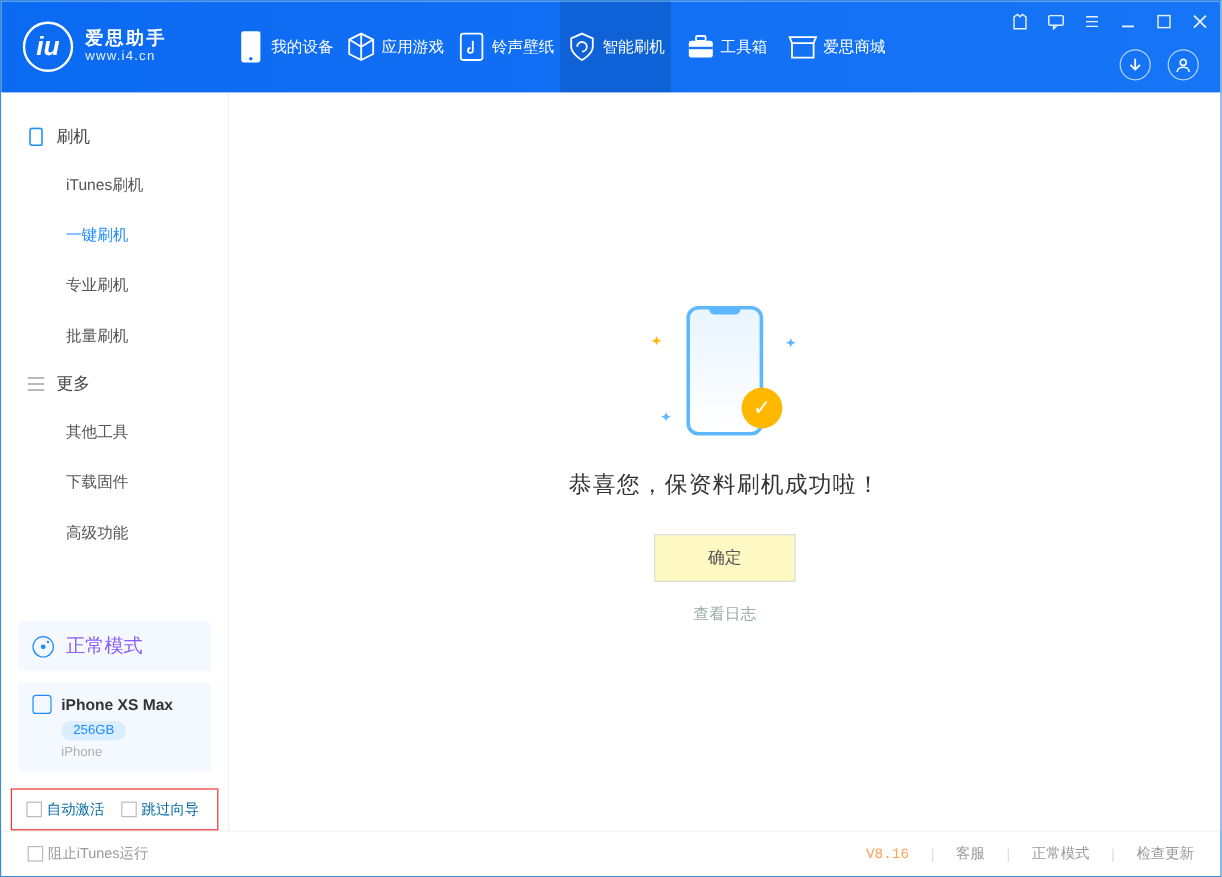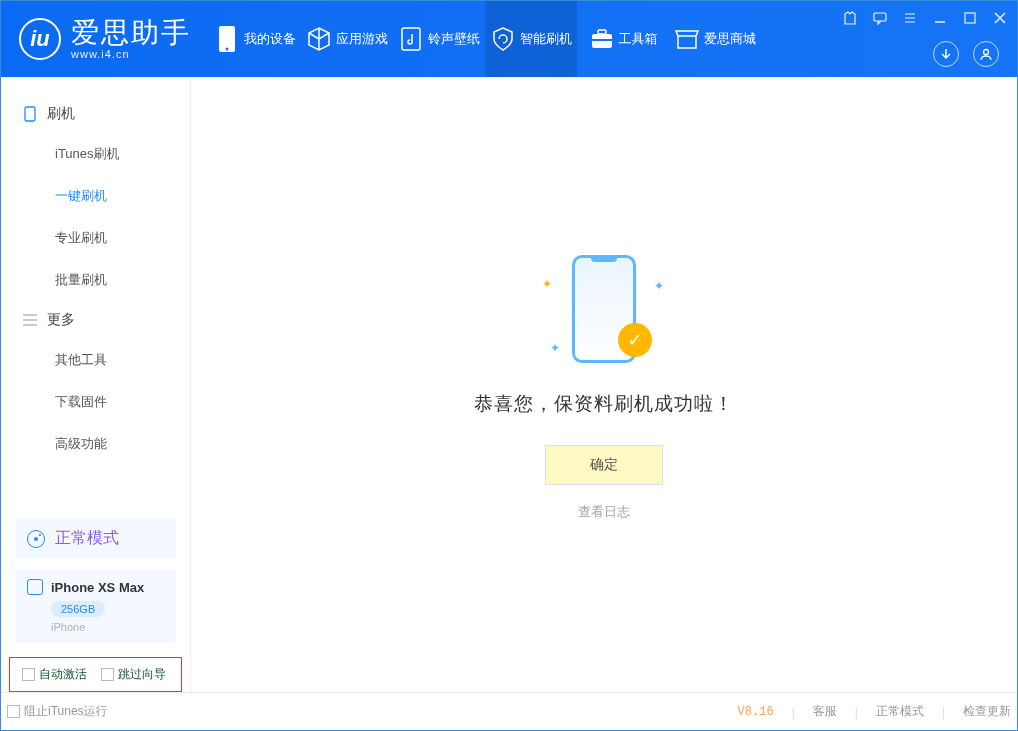--- a/index.html
+++ b/index.html
@@ -2,21 +2,21 @@
 <html><head>
 <meta charset="utf-8">
 <style>
 * { margin: 0; padding: 0; box-sizing: border-box; font-family: "Microsoft YaHei", sans-serif; }
 body { background: #fff; width: 1018px; height: 731px; overflow: hidden; border: 1px solid #3a8adc; position: relative; }
 
 
 .header { background: linear-gradient(to right, #0b6af2, #1675f6); height: 76px; display: flex; align-items: stretch; color: #fff; position: relative; }
 .logo-area { display: flex; align-items: center; padding: 0 18px; min-width: 190px; }
 .logo-circle { width: 42px; height: 42px; border: 2.5px solid #fff; border-radius: 50%; display: flex; align-items: center; justify-content: center; font-size: 22px; font-weight: bold; font-style: italic; margin-right: 10px; }
-.logo-text-main { font-size: 28px; font-weight: normal; letter-spacing: 2px; line-height: 1.1; }
+.logo-text-main { font-size: 15px; font-weight: bold; letter-spacing: 2px; line-height: 1.1; }
 .logo-text-sub { font-size: 11px; opacity: 0.9; letter-spacing: 1px; }
 .tabs { display: flex; align-items: stretch; }
 .tab { width: 92px; display: flex; flex-direction: row; align-items: center; justify-content: center; cursor: pointer; font-size: 13px; gap: 4px; }
 .tab.active { background: rgba(0,0,0,0.12); }
 .tab-icon { width: 26px; height: 26px; display: flex; align-items: center; justify-content: center; }
 .window-controls { position: absolute; right: 10px; top: 10px; display: flex; gap: 16px; }
 .window-controls .wc { width: 14px; height: 14px; cursor: pointer; opacity: 0.9; }
 .header-bottom-icons { position: absolute; right: 18px; bottom: 10px; display: flex; gap: 14px; }
 .circ-btn { width: 26px; height: 26px; border: 1.5px solid rgba(255,255,255,0.7); border-radius: 50%; display: flex; align-items: center; justify-content: center; cursor: pointer; }
 
@@ -28,39 +28,39 @@
 .sb-item { padding: 12px 22px 12px 54px; font-size: 13px; color: #555; cursor: pointer; }
 .sb-item.active { color: #1d8cff; }
 .sb-spacer { flex: 1; }
 .mode-box { margin: 0 14px 10px; background: #f4f8ff; border-radius: 3px; padding: 10px 12px; display: flex; align-items: center; gap: 10px; font-size: 16px; color: #8b5cf6; }
 .mode-icon { width: 18px; height: 18px; border-radius: 50%; border: 1.5px solid #1d8cff; display: flex; align-items: center; justify-content: center; color: #1d8cff; font-size: 10px; position: relative; }
 .device-box { margin: 0 14px 14px; background: #f4f8ff; border-radius: 3px; padding: 10px 12px; }
 .device-name { font-size: 13px; font-weight: bold; color: #333; display: flex; align-items: flex-end; gap: 8px; }
 .device-icon { width: 16px; height: 16px; border: 1.5px solid #1d8cff; border-radius: 3px; display: inline-block; }
 .storage-tag { display: inline-block; background: #dbeeff; color: #1d8cff; font-size: 11px; padding: 2px 10px; border-radius: 10px; margin: 6px 0 4px 24px; }
 .device-type { font-size: 11px; color: #b0b0b0; margin-left: 24px; }
-.bottom-options { border: 1.5px solid #e33; padding: 8px 12px; margin: 0 8px 0 8px; display: flex; gap: 14px; font-size: 12px; color: #14532d; }
+.bottom-options { border: 1.5px solid #e33; padding: 8px 12px; margin: 0 8px 0 8px; display: flex; gap: 14px; font-size: 12px; color: #0369a1; }
 .chk { width: 13px; height: 13px; border: 1px solid #bbb; display: inline-block; vertical-align: middle; margin-right: 4px; }
 
 
 .main { flex: 1; background: #fff; display: flex; flex-direction: column; align-items: center; justify-content: center; }
 .phone-illus { position: relative; width: 160px; height: 120px; margin-bottom: 22px; display: flex; align-items: center; justify-content: center; }
 .phone-body { width: 64px; height: 108px; border: 3px solid #5db8ff; border-radius: 10px; background: linear-gradient(to bottom, #e9f5ff, #fff); position: relative; }
 .phone-notch { position: absolute; top: -2px; left: 50%; transform: translateX(-50%); width: 26px; height: 6px; background: #5db8ff; border-radius: 0 0 4px 4px; }
 .check-badge { position: absolute; right: 32px; bottom: 12px; width: 34px; height: 34px; background: #ffb700; border-radius: 50%; display: flex; align-items: center; justify-content: center; color: #fff; font-size: 18px; }
 .sparkle { position: absolute; color: #5db8ff; font-size: 12px; }
 .s1 { left: 18px; top: 28px; color: #ffb700; }
 .s2 { right: 20px; top: 30px; }
 .s3 { left: 26px; bottom: 14px; }
 .success-text { font-size: 19px; color: #333; letter-spacing: 1px; margin-bottom: 28px; }
 .ok-btn { border: 1px solid #ddd; background: #fef9c3; padding: 10px 44px; font-size: 14px; color: #555; cursor: pointer; margin-bottom: 18px; }
 .view-log { font-size: 13px; color: #9aa; cursor: pointer; }
 
 
-.footer { height: 38px; border-top: 1px solid #eee; display: flex; align-items: center; padding: 0 6px; font-size: 12px; color: #999; gap: 28px; }
+.footer { height: 38px; border-top: 1px solid #eee; display: flex; align-items: center; padding: 0 22px; font-size: 12px; color: #999; gap: 28px; }
 .footer-left { display: flex; align-items: center; gap: 6px; }
 .footer-right { margin-left: auto; display: flex; align-items: center; gap: 18px; }
 .footer-sep { color: #ddd; }
 .version { color: #ffa256; font-family: Liberation Mono, monospace; }
 </style>
 </head>
 <body>
 
 <div class="header">
   <div class="logo-area">

